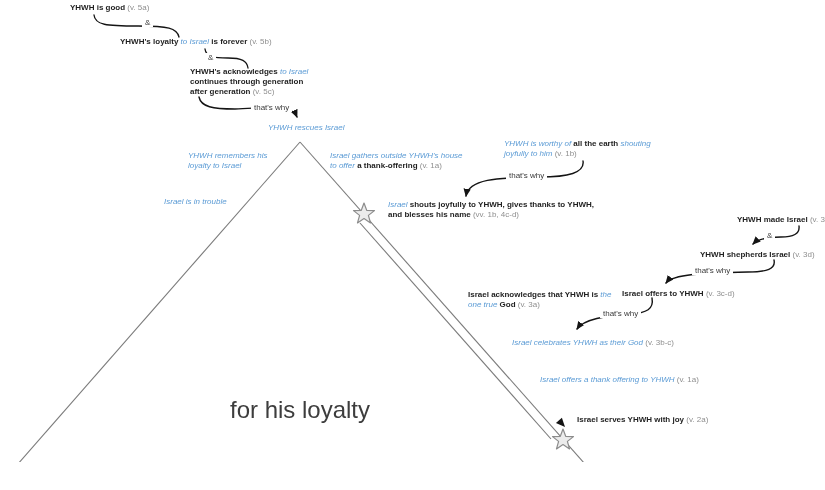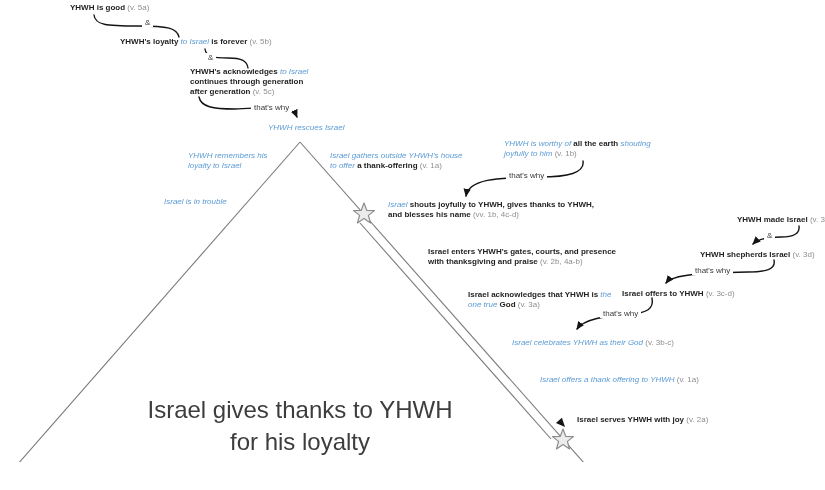--- a/index.html
+++ b/index.html
@@ -65,31 +65,29 @@
   <div class="clabel" style="left:251px;top:103px">that's why</div>
   <div class="stmt" style="left:268px;top:123px"><span class="seg-u">YHWH rescues Israel</span></div>
 
   <div class="stmt" style="left:188px;top:151px"><span class="seg-u">YHWH remembers his</span><br><span class="seg-u">loyalty to Israel</span></div>
   <div class="stmt" style="left:164px;top:197px"><span class="seg-u">Israel is in trouble</span></div>
   <div class="stmt" style="left:330px;top:151px"><span class="seg-u">Israel gathers outside YHWH's house</span><br><span class="seg-u">to offer </span><span class="seg-b">a thank-offering</span><span class="seg-r"> (v. 1a)</span></div>
 
   <div class="stmt" style="left:504px;top:139px"><span class="seg-u">YHWH is worthy of </span><span class="seg-b">all the earth</span><span class="seg-u"> shouting</span><br><span class="seg-u">joyfully to him</span><span class="seg-r"> (v. 1b)</span></div>
   <div class="clabel" style="left:506px;top:171px">that's why</div>
   <div class="stmt" style="left:388px;top:200px"><span class="seg-u">Israel</span><span class="seg-b"> shouts joyfully to YHWH, gives thanks to YHWH,</span><br><span class="seg-b">and blesses his name</span><span class="seg-r"> (vv. 1b, 4c-d)</span></div>
-  <div class="stmt" style="left:428px;top:247px"><span class="seg-b">Israel enters YHWH's gates, courts, and presence</span><br><span class="seg-b">with thanksgiving and praise</span><span class="seg-r"> (v. 2b, 4a-b)</span></div>
   <div class="stmt" style="left:468px;top:290px"><span class="seg-b">Israel acknowledges that YHWH is </span><span class="seg-u">the</span><br><span class="seg-u">one true </span><span class="seg-b">God</span><span class="seg-r"> (v. 3a)</span></div>
 
   <div class="stmt" style="left:737px;top:215px"><span class="seg-b">YHWH made Israel</span><span class="seg-r"> (v. 3b)</span></div>
   <div class="clabel" style="left:764px;top:231px">&amp;</div>
   <div class="stmt" style="left:700px;top:250px"><span class="seg-b">YHWH shepherds Israel</span><span class="seg-r"> (v. 3d)</span></div>
   <div class="clabel" style="left:692px;top:266px">that's why</div>
   <div class="stmt" style="left:622px;top:289px"><span class="seg-b">Israel offers to YHWH</span><span class="seg-r"> (v. 3c-d)</span></div>
   <div class="clabel" style="left:600px;top:309px">that's why</div>
   <div class="stmt" style="left:512px;top:338px"><span class="seg-u">Israel celebrates YHWH as their God</span><span class="seg-r"> (v. 3b-c)</span></div>
   <div class="stmt" style="left:540px;top:375px"><span class="seg-u">Israel offers a thank offering to YHWH</span><span class="seg-r"> (v. 1a)</span></div>
   <div class="stmt" style="left:577px;top:415px"><span class="seg-b">Israel serves YHWH with joy</span><span class="seg-r"> (v. 2a)</span></div>
 
   <div class="title">
-    <span class="tline">Israel gives thanks to YHWH</span>
     <span class="tline">for his loyalty</span>
   </div>
 
 </div>
 
 </body></html>

